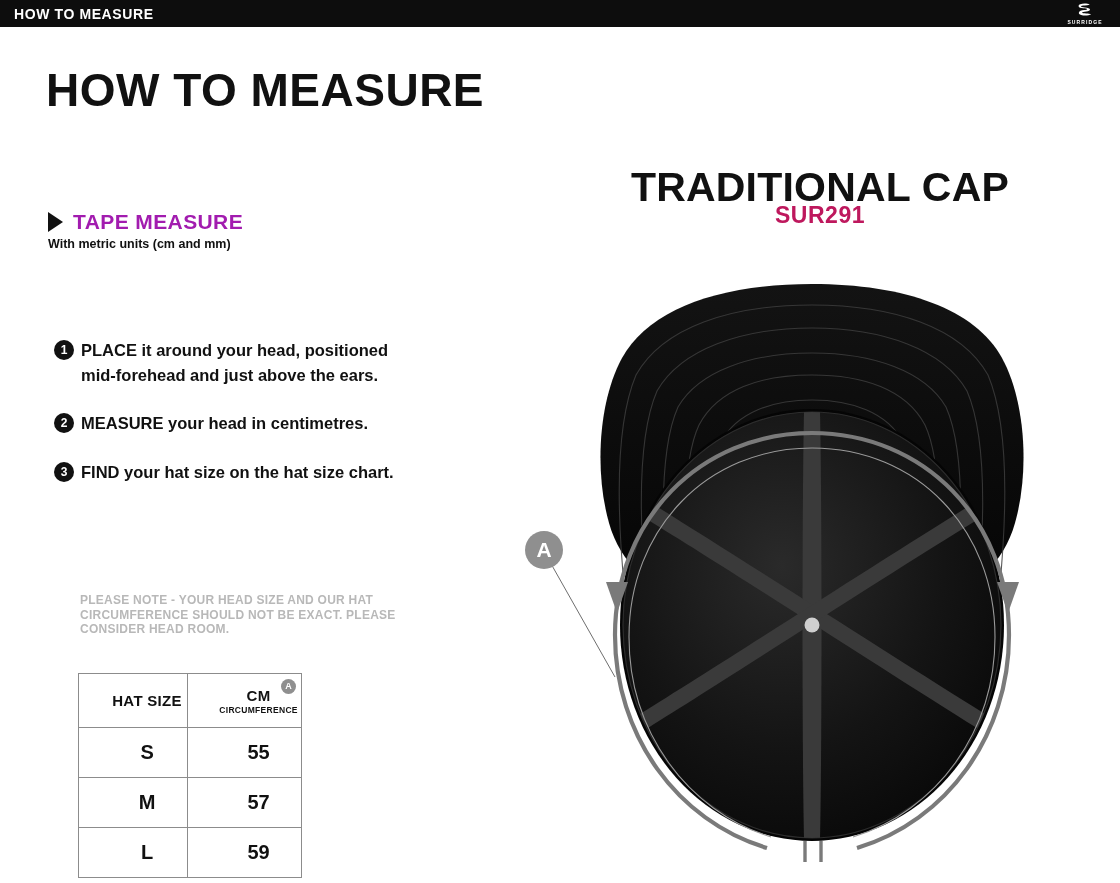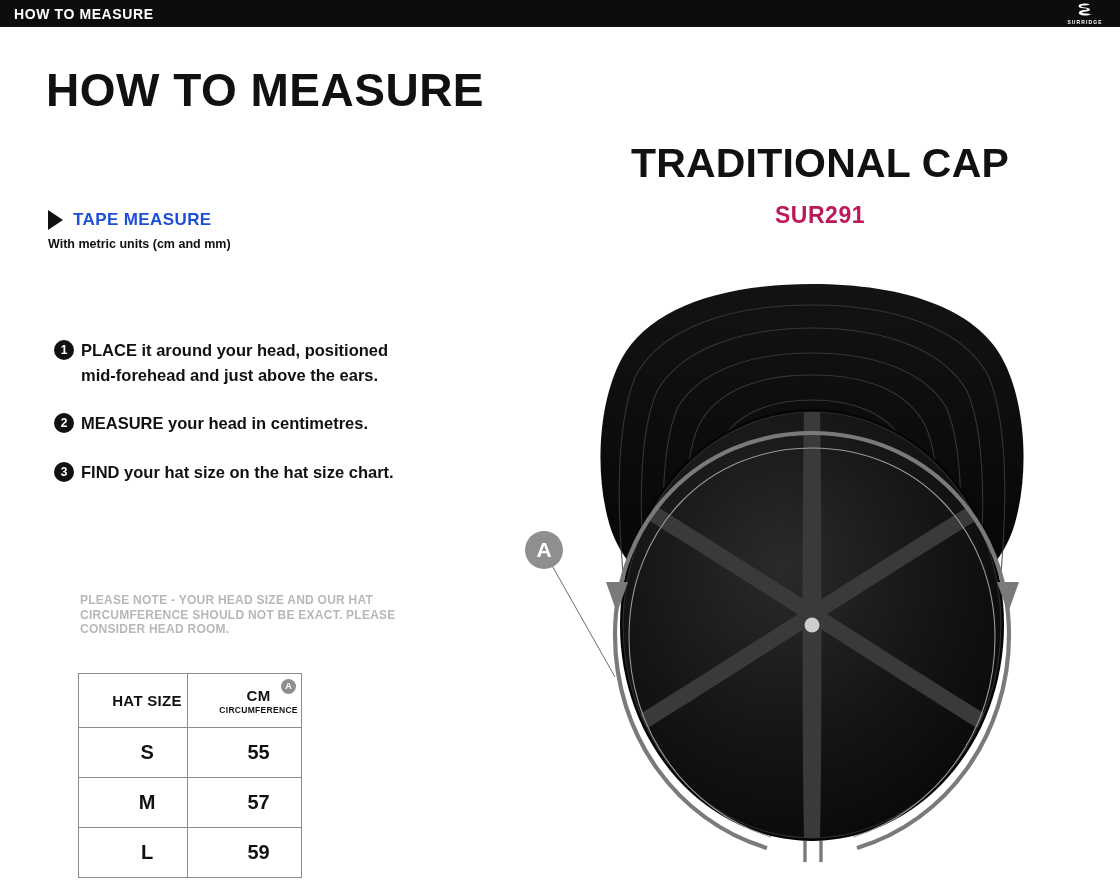--- a/index.html
+++ b/index.html
@@ -79,24 +79,24 @@
     align-items: center;
   }
   .tri-icon {
     width: 0; height: 0;
     border-left: 15px solid #111111;
     border-top: 10px solid transparent;
     border-bottom: 10px solid transparent;
     margin-right: 10px;
   }
   .tool-name {
-    font-size: 17px;
+    font-size: 21px;
     font-weight: bold;
     letter-spacing: 0.4px;
-    color: #1d4ed8;
+    color: #a21caf;
   }
   .tool-sub {
     position: absolute;
     left: 48px; top: 237px;
     font-size: 12.5px;
     font-weight: bold;
     color: #111111;
   }
 
   
@@ -164,21 +164,21 @@
     color: #ffffff;
     font-size: 9px;
     font-weight: bold;
     line-height: 15px;
     text-align: center;
   }
 
   
   .cap-title {
     position: absolute;
-    left: 560px; top: 140px;
+    left: 560px; top: 164px;
     width: 520px;
     text-align: center;
     font-size: 41px;
     font-weight: bold;
     letter-spacing: 0.2px;
     color: #111111;
     white-space: nowrap;
   }
   .cap-code {
     position: absolute;

